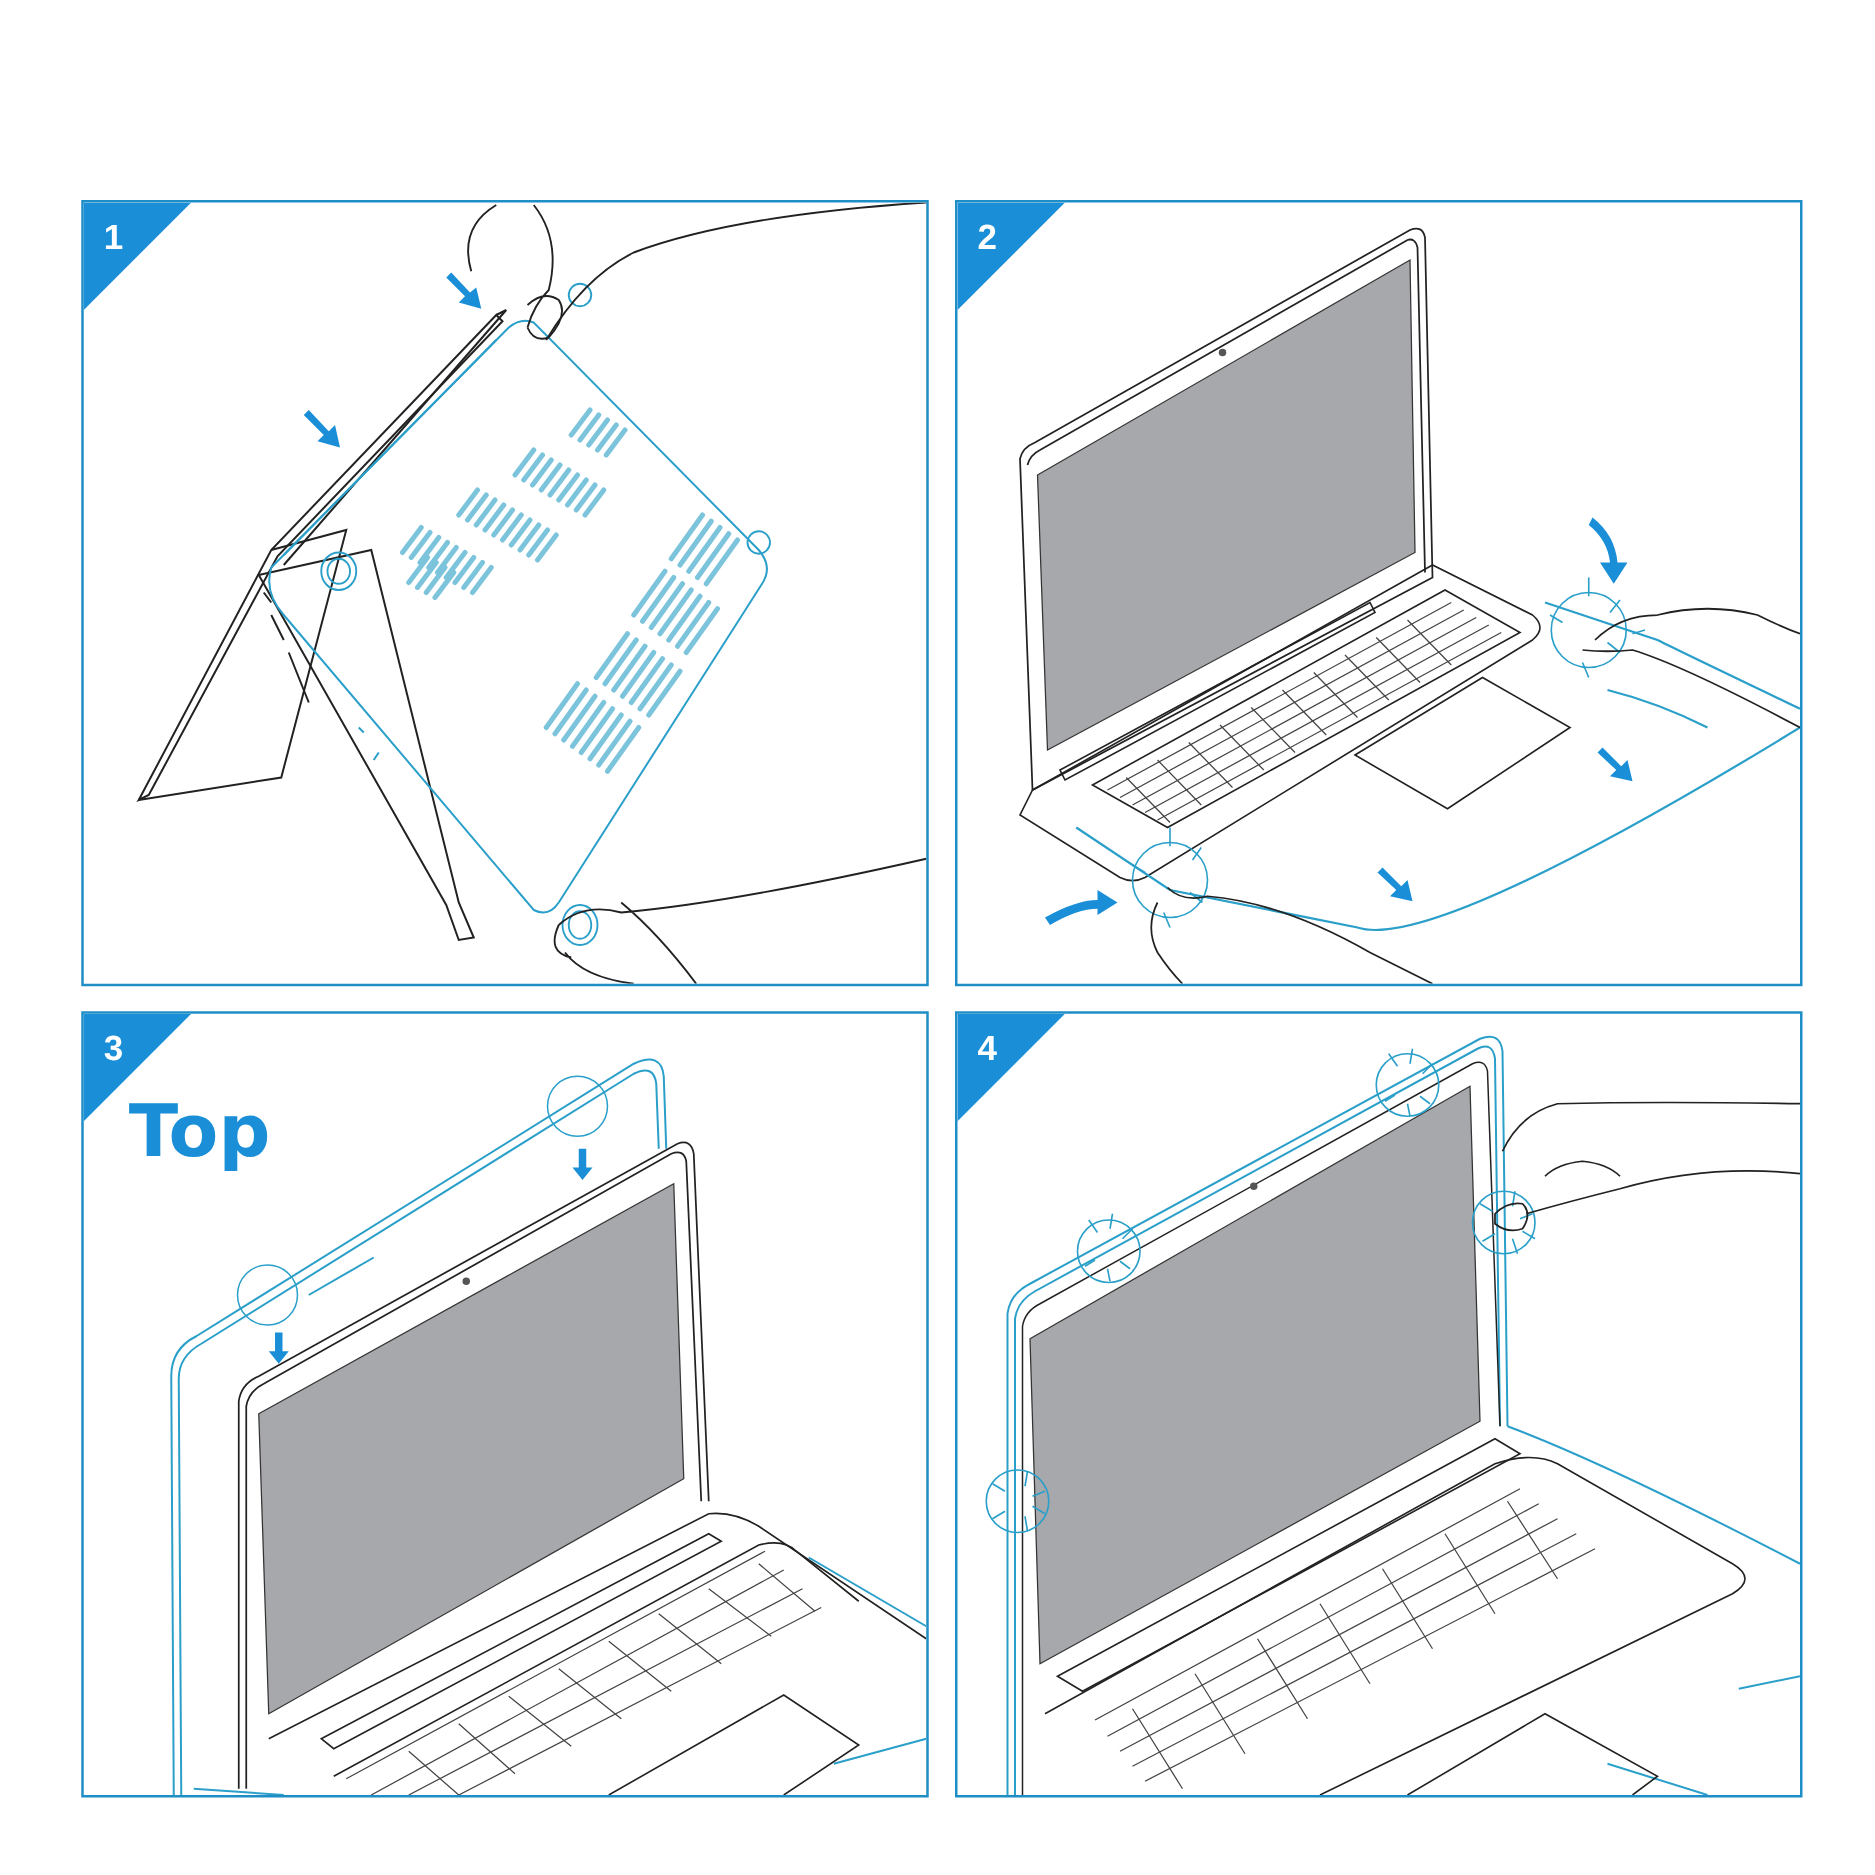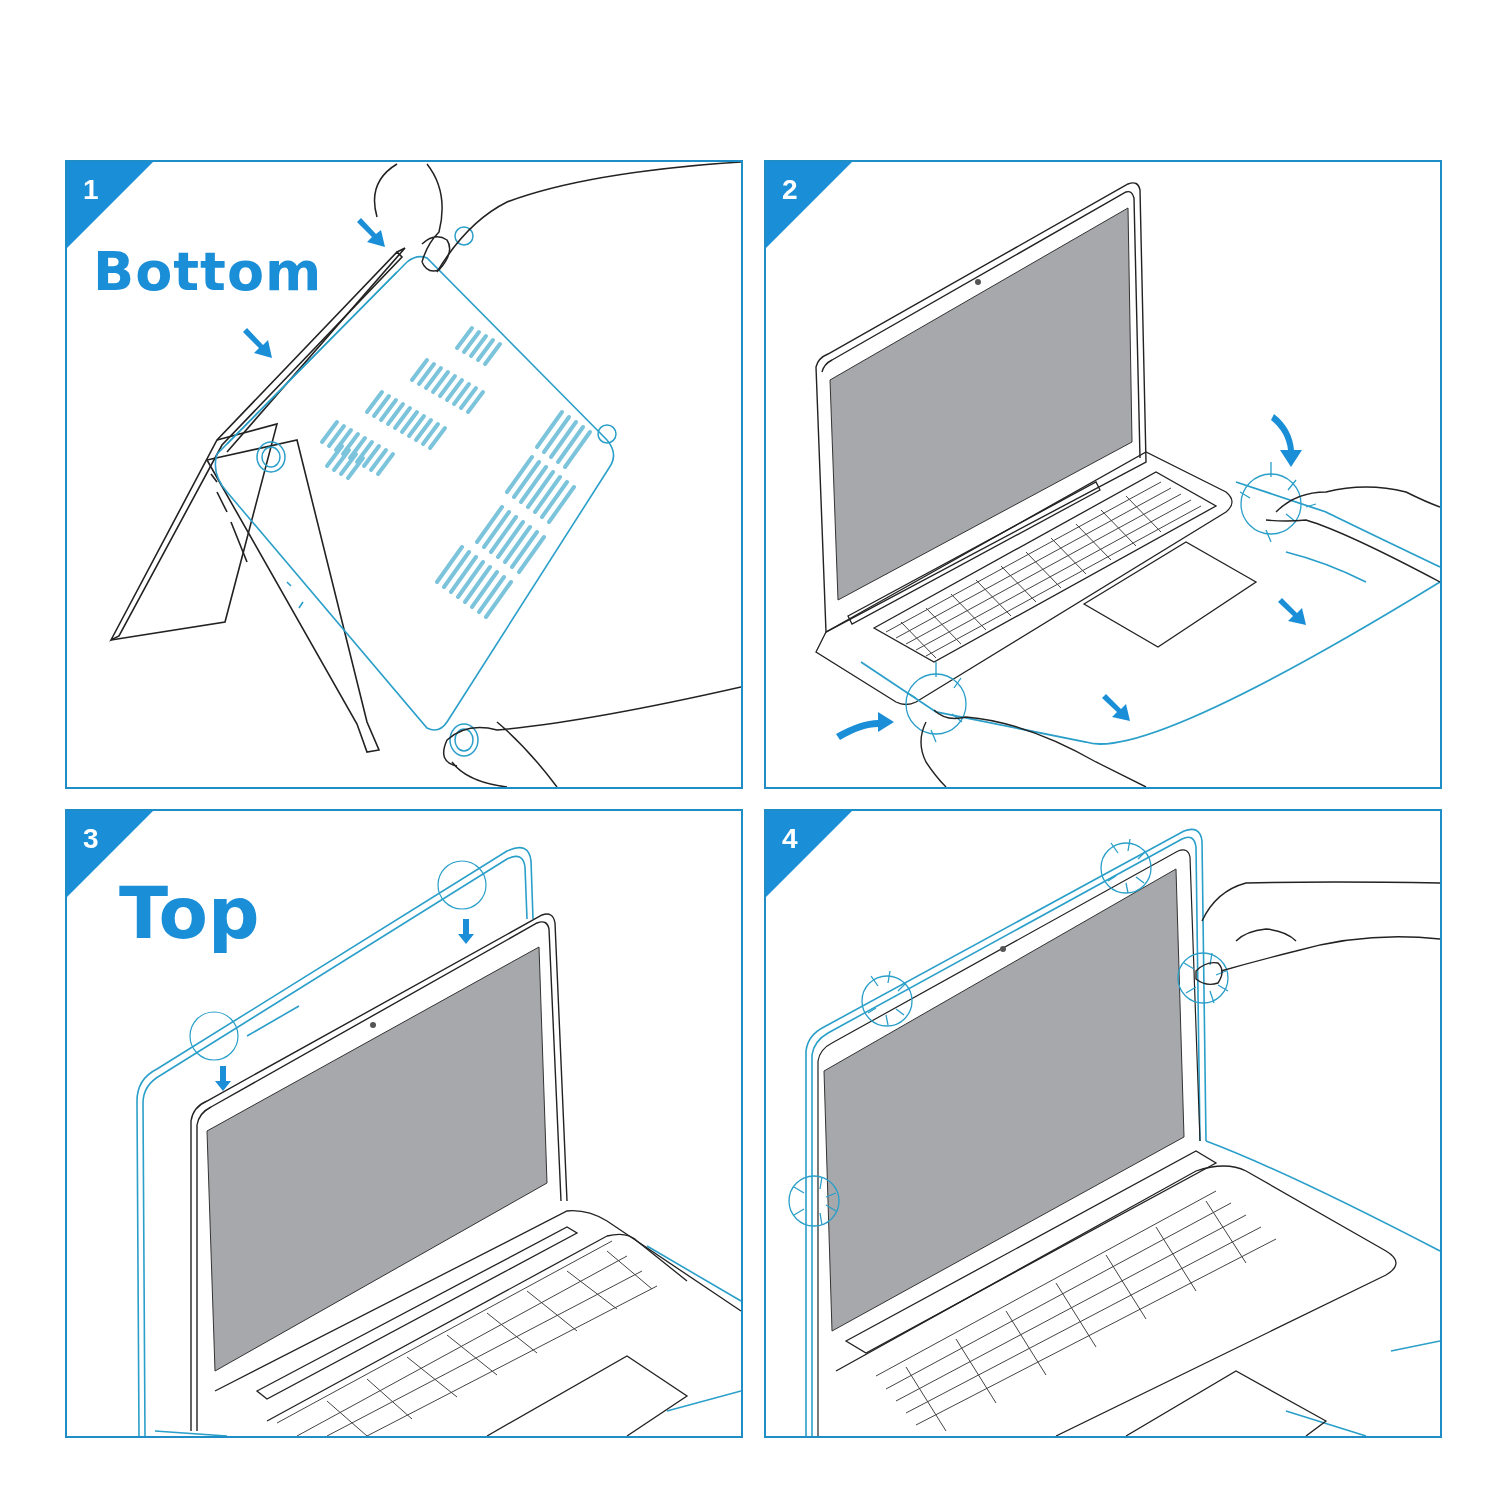--- a/index.html
+++ b/index.html
@@ -8,21 +8,21 @@
   .panel svg.art{position:absolute;left:0;top:0;width:674px;height:625px;}
   .corner{position:absolute;left:0;top:0;width:88px;height:88px;}
   .corner-tri{position:absolute;left:0;top:0;width:0;height:0;border-top:86px solid #1a8fd8;border-right:86px solid transparent;}
   .step-num{position:absolute;left:16px;top:12px;color:#fff;font-weight:bold;font-size:28px;font-family:"Liberation Sans",sans-serif;}
   .title{position:absolute;color:#1a8fd8;font-weight:bold;font-family:"DejaVu Sans",sans-serif;}
   #p1{left:65px;top:160px;}
   #p2{left:764px;top:160px;}
   #p3{left:65px;top:809px;}
   #p4{left:764px;top:809px;}
   #p1 .title{left:26px;top:78px;font-size:54px;letter-spacing:1px;}
-  #p3 .title{left:52px;top:60px;font-size:72px;}
+  #p3 .title{left:36px;top:60px;font-size:58px;}
 </style>
 </head>
 <body>
 
 <div class="panel" id="p1">
   <svg class="art" viewBox="0 0 674 625">
 
     <g fill="none" stroke="#222" stroke-width="1.6">
       <path d="M44,478 L150,278 L330,90 L335,95 L155,283 L52,474 Z"></path>
       <path d="M150,278 L210,262 L158,460 L44,478"></path>
@@ -67,21 +67,20 @@
 
     <g fill="#1a8fd8">
       <path d="M290,60 L305,75 L300,80 L318,85 L314,68 L309,72 L294,56 Z"></path>
       <path d="M176,170 L192,186 L187,191 L205,196 L201,178 L196,183 L180,166 Z"></path>
     </g>
   </svg>
   <div class="corner">
     <div class="corner-tri"></div>
     <span class="step-num">1</span>
   </div>
-  <div class="title">Bottom</div>
 </div>
 
 <div class="panel" id="p2">
   <svg class="art" viewBox="0 0 674 625">
 
     <g fill="none" stroke="#222" stroke-width="1.4">
       <path d="M50,205 Q52,196 62,192 L362,22 Q372,18 374,28 L380,300 L60,470 Z"></path>
       <path d="M56,210 Q58,202 66,198 L360,30 Q366,28 368,36 L374,296"></path>
     </g>
     <path d="M64,218 L362,46 L366,280 L72,438 Z" fill="#a7a8ab" stroke="#333" stroke-width="1"></path>

